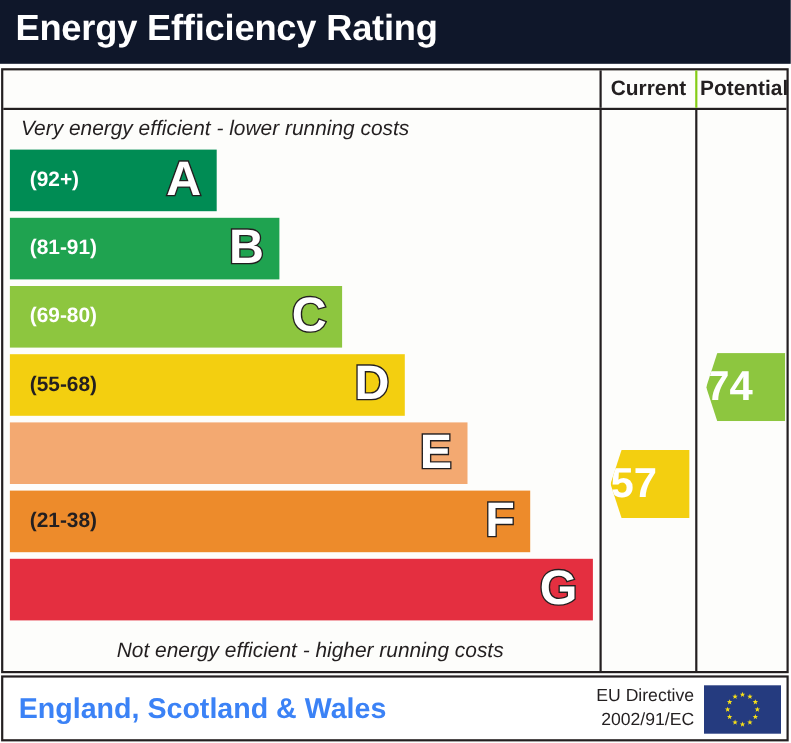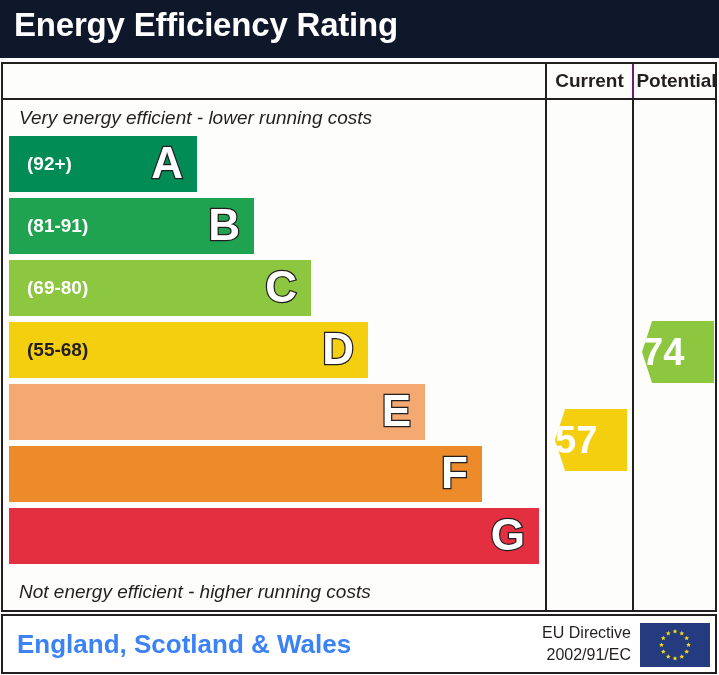--- a/index.html
+++ b/index.html
@@ -67,21 +67,21 @@
     position: absolute;
     top: 0;
     height: 34px;
     line-height: 34px;
     text-align: center;
     font-size: 19px;
     font-weight: bold;
     color: #231f20;
   }
   .hdr-current  { left: 542px; width: 87px; border-left: 2px solid #231f20; box-sizing: border-box; }
-  .hdr-potential{ left: 629px; width: 87px; border-left: 2px solid #701a75; box-sizing: border-box; }
+  .hdr-potential{ left: 629px; width: 87px; border-left: 2px solid #84cc16; box-sizing: border-box; }
 
   
   .vline {
     position: absolute;
     top: 36px;
     bottom: 0;
     width: 2px;
     background: #231f20;
   }
   .vline-1 { left: 542px; }
@@ -103,21 +103,21 @@
     height: 36px;
     line-height: 36px;
     font-size: 19px;
     font-style: italic;
     color: #231f20;
     padding-left: 16px;
     box-sizing: border-box;
     white-space: nowrap;
   }
   .note-top    { top: 0px; }
-  .note-bottom { bottom: 0px; }
+  .note-bottom { bottom: 0px; text-align: center; }
 
   .band {
     position: absolute;
     left: 6px;
     height: 56px;
     box-sizing: border-box;
     padding-left: 14px;
   }
   .band-range {
     position: absolute;
@@ -233,20 +233,21 @@
             <span class="band-letter">C</span>
           </div>
           <div class="band dark-text" style="top: 222px; width: 359px; background: rgb(243, 207, 16);">
             <span class="band-range">(55-68)</span>
             <span class="band-letter">D</span>
           </div>
           <div class="band dark-text" style="top: 284px; width: 416px; background: rgb(243, 169, 113);">
             <span class="band-letter">E</span>
           </div>
           <div class="band dark-text" style="top: 346px; width: 473px; background: rgb(237, 139, 43);">
+            <span class="band-range">(21-38)</span>
             <span class="band-letter">F</span>
           </div>
           <div class="band dark-text" style="top: 408px; width: 530px; background: rgb(228, 47, 64);">
             <span class="band-letter">G</span>
           </div>
         </div>
     </div>
 
     <div id="markers-host">
         <div class="rating" style="left: 552px; top: 345px; width: 72px; background: rgb(243, 207, 16);">57</div>

